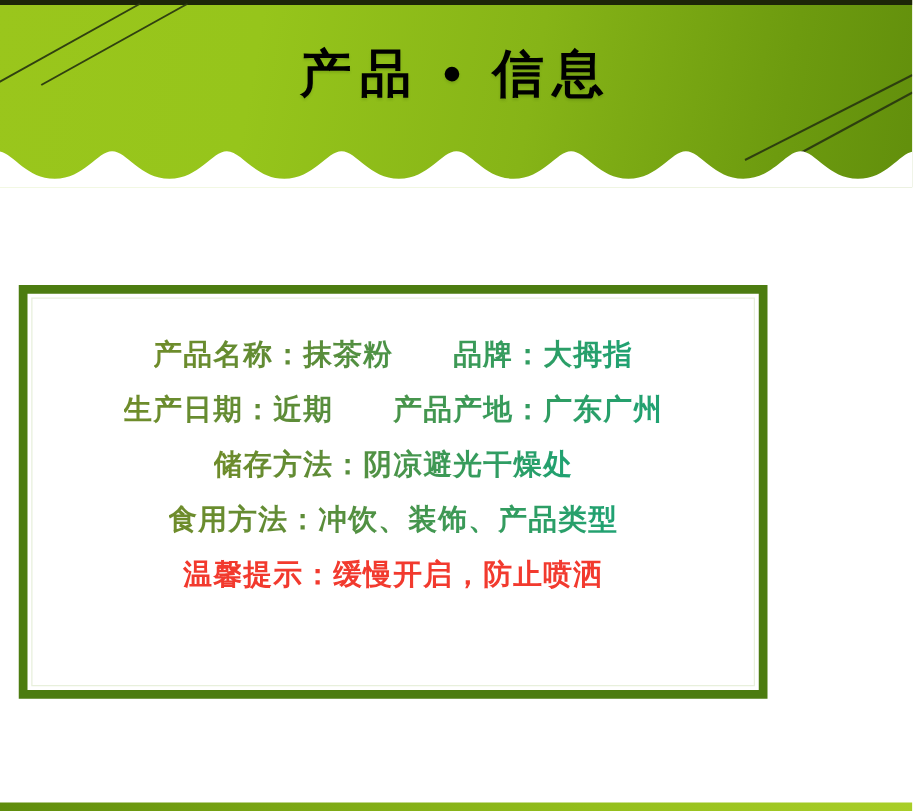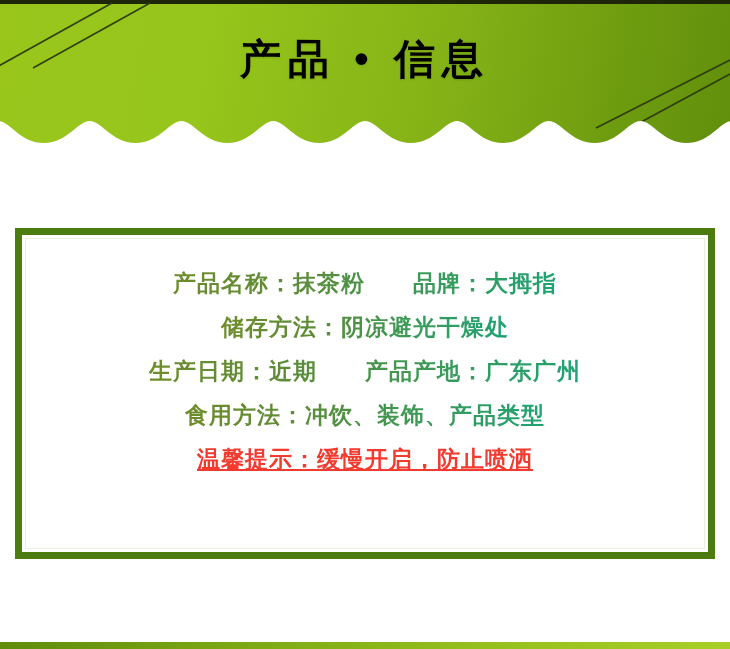--- a/index.html
+++ b/index.html
@@ -65,21 +65,21 @@
     width: 734px;
     height: 52px;
     display: block;
   }
 
   
   .info-box {
     position: absolute;
     left: 15px;
     top: 228px;
-    width: 700px;
+    width: 599px;
     height: 331px;
     box-sizing: border-box;
     border: 7px solid #4c7c10;
     background: #ffffff;
   }
   .info-box-inner {
     position: absolute;
     inset: 3px;
     border: 1px solid #e8f0dc;
     box-sizing: border-box;
@@ -105,21 +105,20 @@
     -webkit-background-clip: text;
     background-clip: text;
     color: transparent;
     -webkit-text-fill-color: transparent;
   }
   .info-row.warn .grad {
     background-image: none;
     background: none;
     -webkit-text-fill-color: #f23a2e;
     color: #0f172a;
-    text-decoration: underline;
   }
 
   
   .bottom-bar {
     position: absolute;
     left: 0;
     bottom: 0;
     width: 730px;
     height: 7px;
     background: linear-gradient(90deg, #5f8c0c 0%, #7aa614 30%, #94bf1c 65%, #a9ce28 100%);
@@ -174,25 +173,25 @@
     <div class="info-box-inner"></div>
 
     <div class="info-rows">
 
       <div class="info-row">
         <span class="grad">产品名称：抹茶粉　　品牌：大拇指</span>
       </div>
 
 
       <div class="info-row">
+        <span class="grad">生产日期：近期　　产品产地：广东广州</span>
+      </div>
+
+      <div class="info-row">
         <span class="grad">储存方法：阴凉避光干燥处</span>
-      </div>
-
-      <div class="info-row">
-        <span class="grad">生产日期：近期　　产品产地：广东广州</span>
       </div>
 
       <div class="info-row">
         <span class="grad">食用方法：冲饮、装饰、产品类型</span>
       </div>
 
       <div class="info-row warn">
         <span class="grad">温馨提示：缓慢开启，防止喷洒</span>
       </div>
 

